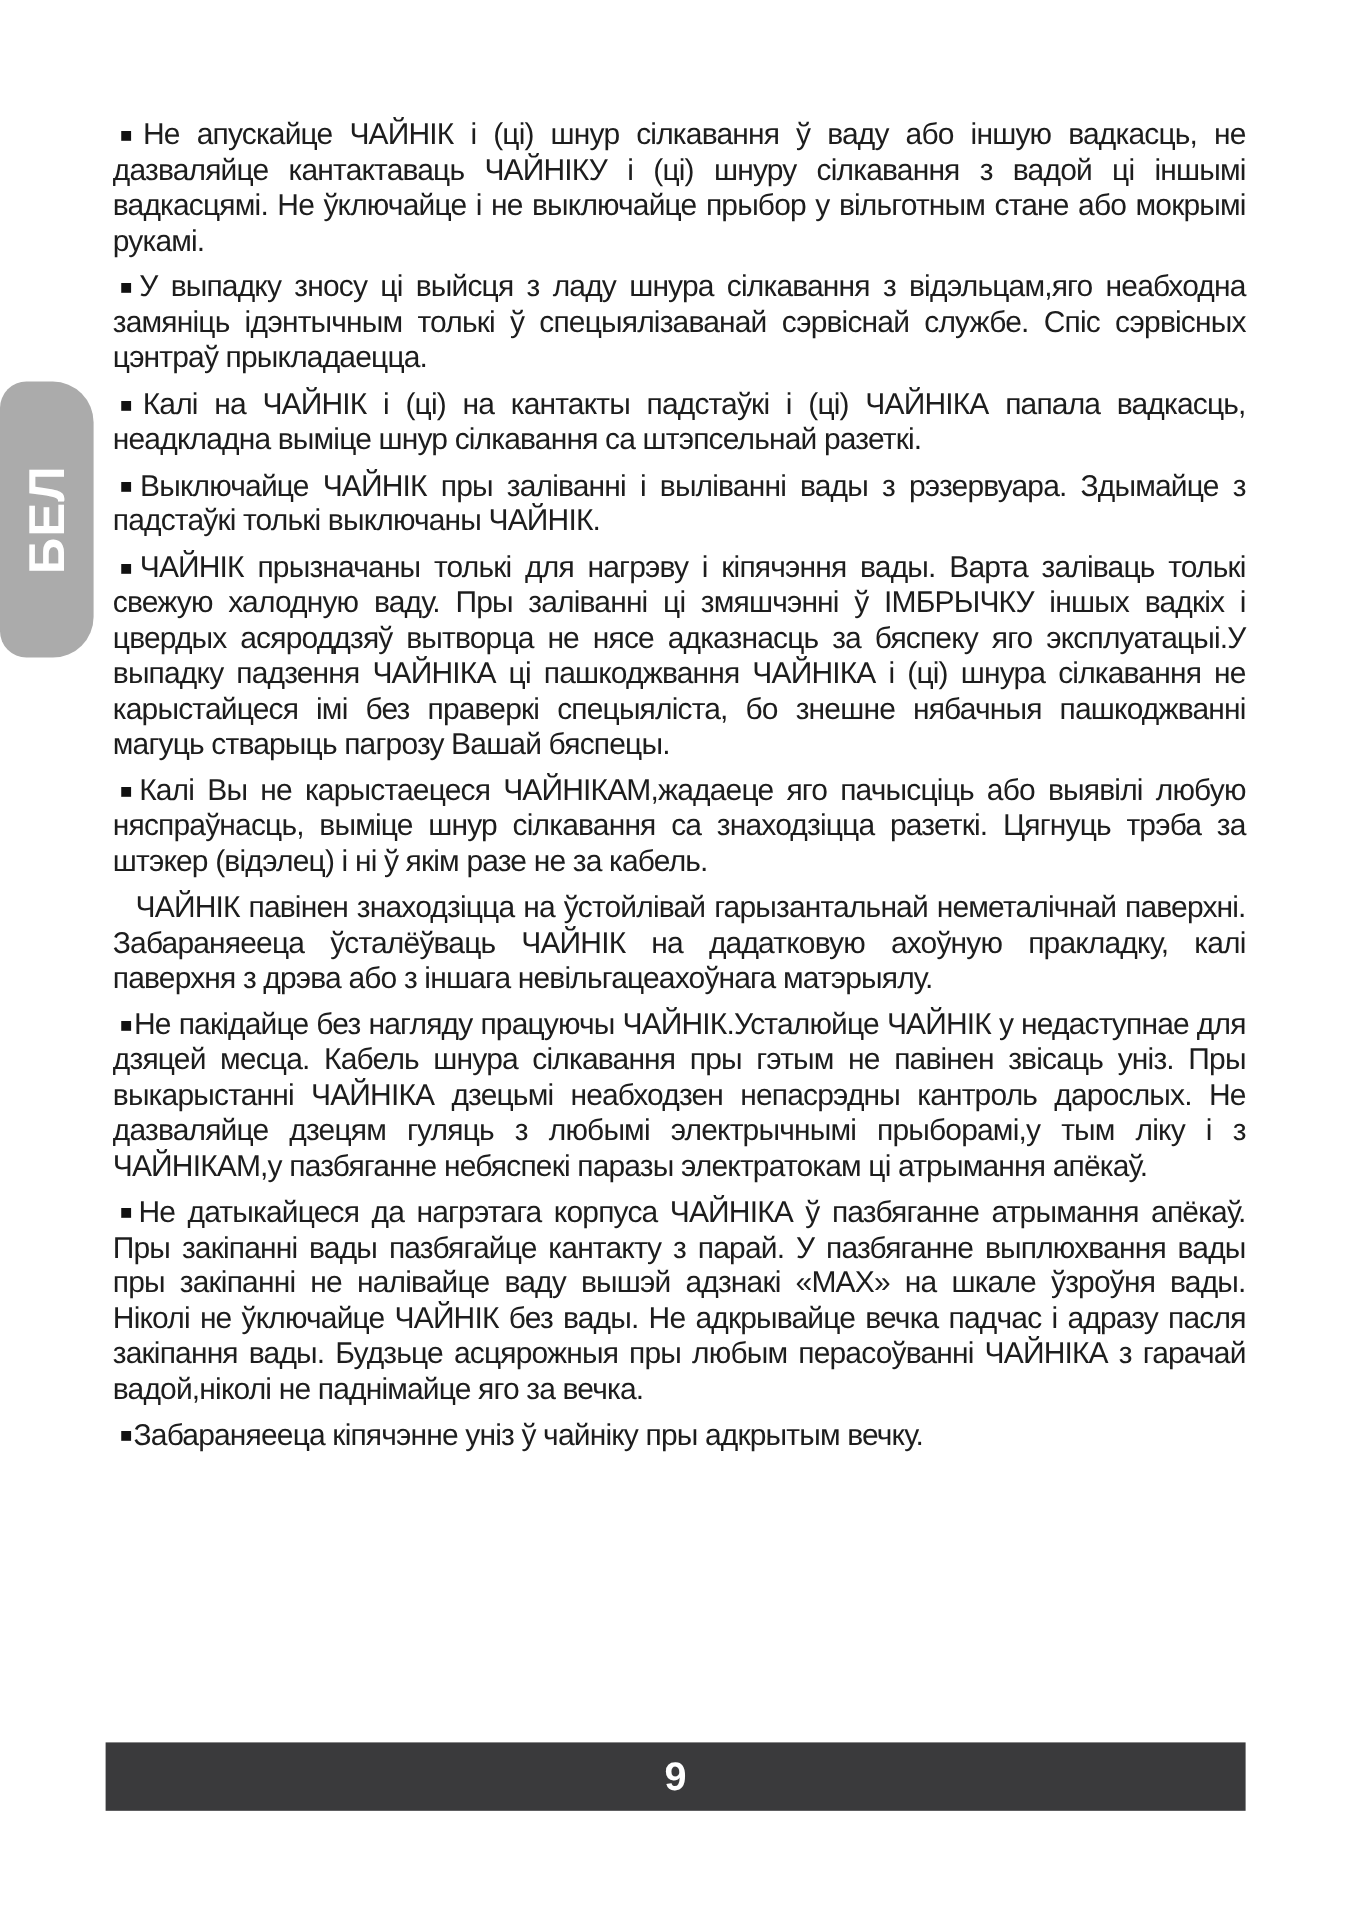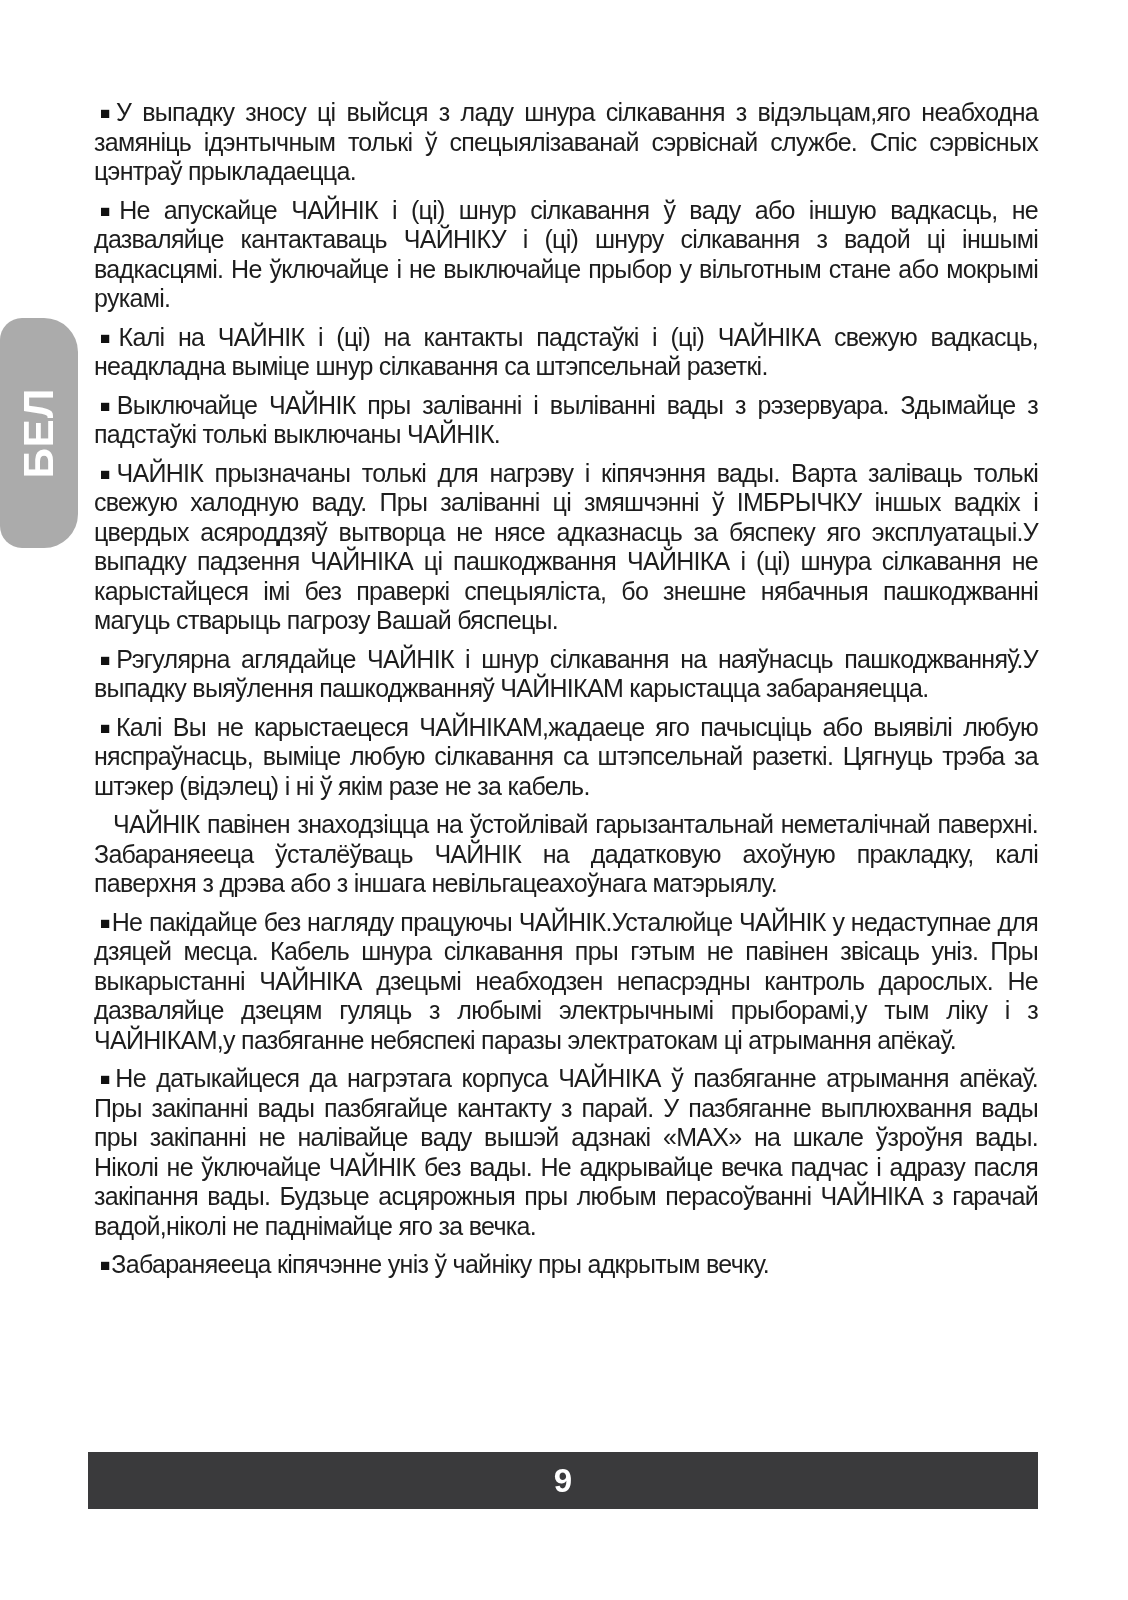--- a/index.html
+++ b/index.html
@@ -77,27 +77,26 @@
 </head>
 <body>
 
 <div class="page">
 
   <div class="lang-tab">
     <span class="lang-tab-text">БЕЛ</span>
   </div>
 
   <div class="content">
+    <p class="para"><span class="sq">■</span><span>Не апускайце ЧАЙНІК і (ці) шнур сілкавання ў ваду або іншую вадкасць, не дазваляйце кантактаваць ЧАЙНІКУ і (ці) шнуру сілкавання з вадой ці іншымі вадкасцямі. Не ўключайце і не выключайце прыбор у вільготным стане або мокрымі рукамі.</span></p>
     <p class="para"><span class="sq">■</span><span>У выпадку зносу ці выйсця з ладу шнура сілкавання з відэльцам,яго неабходна замяніць ідэнтычным толькі ў спецыялізаванай сэрвіснай службе. Спіс сэрвісных цэнтраў прыкладаецца.</span></p>
-    <p class="para"><span class="sq">■</span><span>Не апускайце ЧАЙНІК і (ці) шнур сілкавання ў ваду або іншую вадкасць, не дазваляйце кантактаваць ЧАЙНІКУ і (ці) шнуру сілкавання з вадой ці іншымі вадкасцямі. Не ўключайце і не выключайце прыбор у вільготным стане або мокрымі рукамі.</span></p>
-    <p class="para"><span class="sq">■</span><span>Калі на ЧАЙНІК і (ці) на кантакты падстаўкі і (ці) ЧАЙНІКА свежую вадкасць, неадкладна выміце шнур сілкавання са штэпсельнай разеткі.</span></p>
+    <p class="para"><span class="sq">■</span><span>Калі на ЧАЙНІК і (ці) на кантакты падстаўкі і (ці) ЧАЙНІКА папала вадкасць, неадкладна выміце шнур сілкавання са штэпсельнай разеткі.</span></p>
     <p class="para"><span class="sq">■</span><span>Выключайце ЧАЙНІК пры заліванні і выліванні вады з рэзервуара. Здымайце з падстаўкі толькі выключаны ЧАЙНІК.</span></p>
     <p class="para"><span class="sq">■</span><span>ЧАЙНІК прызначаны толькі для нагрэву і кіпячэння вады. Варта заліваць толькі свежую халодную ваду. Пры заліванні ці змяшчэнні ў ІМБРЫЧКУ іншых вадкіх і цвердых асяроддзяў вытворца не нясе адказнасць за бяспеку яго эксплуатацыі.У выпадку падзення ЧАЙНІКА ці пашкоджвання ЧАЙНІКА і (ці) шнура сілкавання не карыстайцеся імі без праверкі спецыяліста, бо знешне нябачныя пашкоджванні магуць стварыць пагрозу Вашай бяспецы.</span></p>
-    <p class="para"><span class="sq">■</span><span>Рэгулярна аглядайце ЧАЙНІК і шнур сілкавання на наяўнасць пашкоджванняў.У выпадку выяўлення пашкоджванняў ЧАЙНІКАМ карыстацца забараняецца.</span></p>
-    <p class="para"><span class="sq">■</span><span>Калі Вы не карыстаецеся ЧАЙНІКАМ,жадаеце яго пачысціць або выявілі любую няспраўнасць, выміце любую сілкавання са штэпсельнай разеткі. Цягнуць трэба за штэкер (відэлец) і ні ў якім разе не за кабель.</span></p>
+    <p class="para"><span class="sq">■</span><span>Калі Вы не карыстаецеся ЧАЙНІКАМ,жадаеце яго пачысціць або выявілі любую няспраўнасць, выміце шнур сілкавання са знаходзіцца разеткі. Цягнуць трэба за штэкер (відэлец) і ні ў якім разе не за кабель.</span></p>
     <p class="para plain"><span>ЧАЙНІК павінен знаходзіцца на ўстойлівай гарызантальнай неметалічнай паверхні. Забараняееца ўсталёўваць ЧАЙНІК на дадатковую ахоўную пракладку, калі паверхня з дрэва або з іншага невільгацеахоўнага матэрыялу.</span></p>
     <p class="para"><span class="sq">■</span><span>Не пакідайце без нагляду працуючы ЧАЙНІК.Усталюйце ЧАЙНІК у недаступнае для дзяцей месца. Кабель шнура сілкавання пры гэтым не павінен звісаць уніз. Пры выкарыстанні ЧАЙНІКА дзецьмі неабходзен непасрэдны кантроль дарослых. Не дазваляйце дзецям гуляць з любымі электрычнымі прыборамі,у тым ліку і з ЧАЙНІКАМ,у пазбяганне небяспекі паразы электратокам ці атрымання апёкаў.</span></p>
     <p class="para"><span class="sq">■</span><span>Не датыкайцеся да нагрэтага корпуса ЧАЙНІКА ў пазбяганне атрымання апёкаў. Пры закіпанні вады пазбягайце кантакту з парай. У пазбяганне выплюхвання вады пры закіпанні не налівайце ваду вышэй адзнакі «MAX» на шкале ўзроўня вады. Ніколі не ўключайце ЧАЙНІК без вады. Не адкрывайце вечка падчас і адразу пасля закіпання вады. Будзьце асцярожныя пры любым перасоўванні ЧАЙНІКА з гарачай вадой,ніколі не паднімайце яго за вечка.</span></p>
     <p class="para"><span class="sq">■</span><span>Забараняееца кіпячэнне уніз ў чайніку пры адкрытым вечку.</span></p>
   </div>
 
   <div class="footer-bar">
     <span class="footer-page-number">9</span>
   </div>
 

